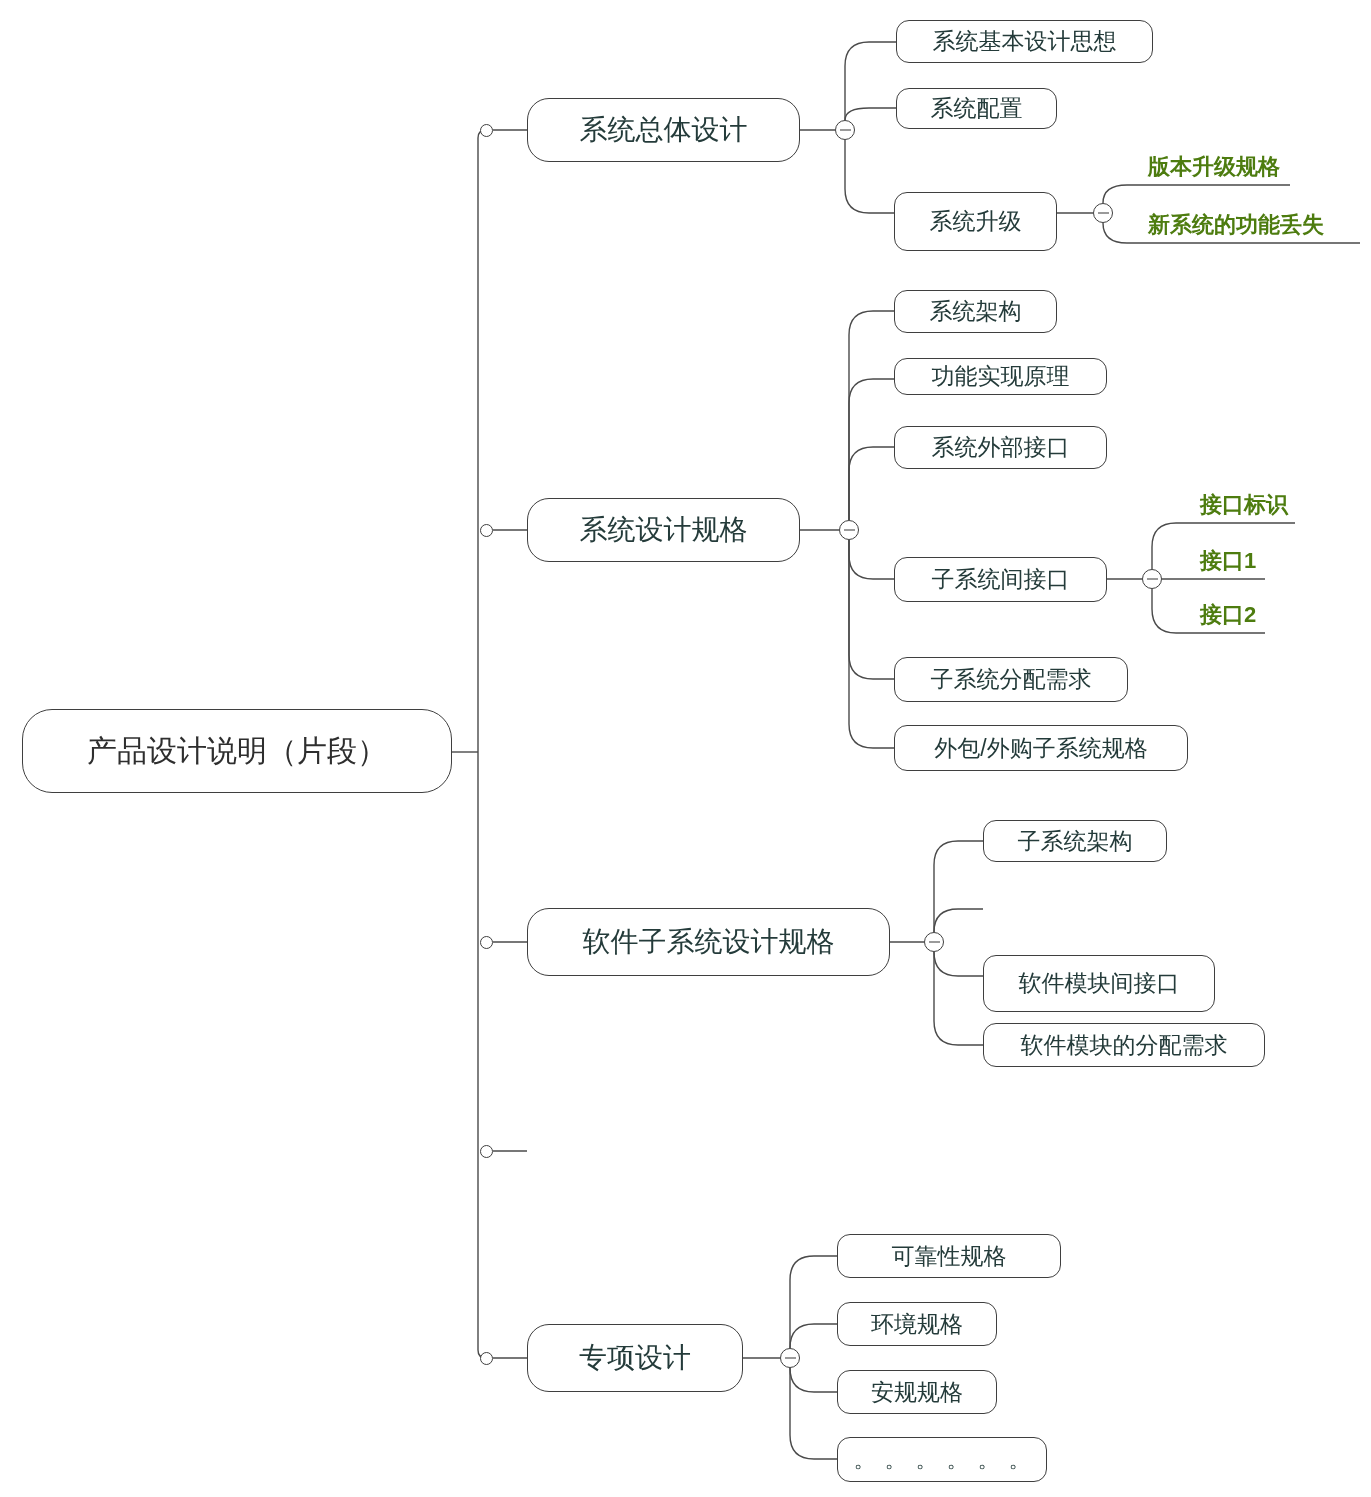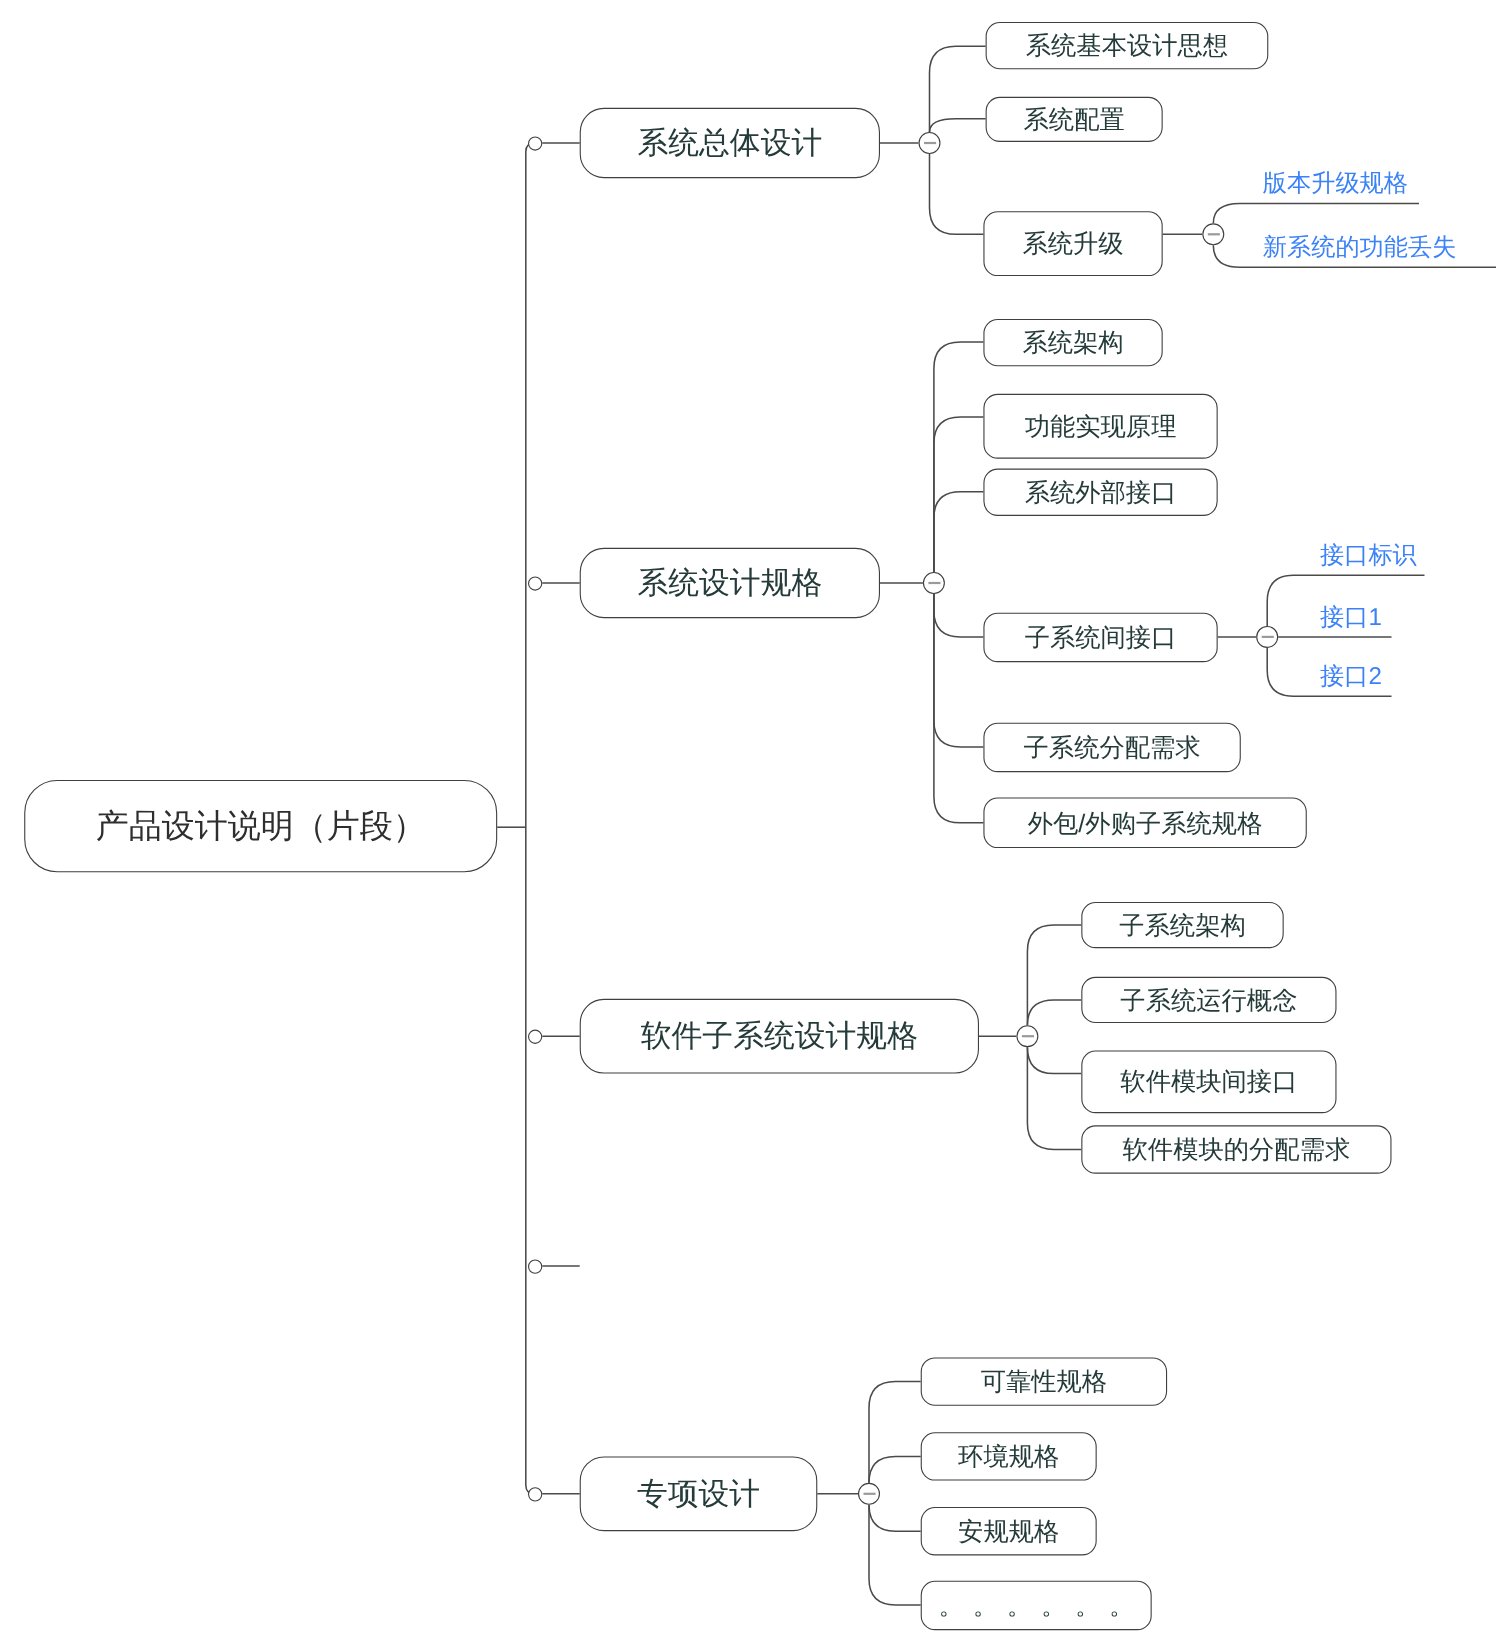--- a/index.html
+++ b/index.html
@@ -5,22 +5,22 @@
   html,body{margin:0;padding:0;background:#fff;}
   #canvas{position:relative;width:1371px;height:1497px;background:#ffffff;overflow:hidden;
           font-family:"Liberation Sans","DejaVu Sans",sans-serif;}
   #wires{position:absolute;left:0;top:0;}
   .node{position:absolute;box-sizing:border-box;background:#fff;border:1.6px solid #3f3f3f;
         display:flex;align-items:center;justify-content:center;color:#243b3a;
         white-space:nowrap;}
   .root{border-radius:30px;font-size:30px;color:#2e2e2e;border-width:1.8px;}
   .main{border-radius:22px;font-size:28px;}
   .sub{border-radius:13px;font-size:23px;}
-  .plain{position:absolute;background:transparent;border:none;font-size:22px;color:#3b82f6;
-         white-space:nowrap;line-height:28px;}
+  .plain{position:absolute;background:transparent;border:none;font-size:22px;color:#4d7c0f;
+         white-space:nowrap;line-height:28px;font-weight:bold;}
   .dots{font-size:22px;letter-spacing:9px;padding-left:9px;color:#243b3a;}
   .collapse{position:absolute;width:20px;height:20px;border-radius:50%;
             border:1.4px solid #3f3f3f;background:#fff;box-sizing:border-box;
             display:flex;align-items:center;justify-content:center;cursor:pointer;}
   .collapse i{display:block;width:11px;height:2px;background:#9a9a9a;}
   .joint{position:absolute;width:13px;height:13px;border-radius:50%;box-sizing:border-box;
          border:1.4px solid #3f3f3f;background:#fff;}
 </style>
 </head>
 <body>
@@ -86,31 +86,30 @@
   <div class="node main" style="left:527px;top:908px;width:363px;height:68px">软件子系统设计规格</div>
   <div class="node main" style="left:527px;top:1324px;width:216px;height:68px">专项设计</div>
 
   <div class="node sub" style="left:896px;top:20px;width:257px;height:43px">系统基本设计思想</div>
   <div class="node sub" style="left:896px;top:88px;width:161px;height:41px">系统配置</div>
   <div class="node sub" style="left:894px;top:192px;width:163px;height:59px">系统升级</div>
   <div class="plain" style="left:1148px;top:153px">版本升级规格</div>
   <div class="plain" style="left:1148px;top:211px">新系统的功能丢失</div>
 
   <div class="node sub" style="left:894px;top:290px;width:163px;height:43px">系统架构</div>
-  <div class="node sub" style="left:894px;top:358px;width:213px;height:59px">功能实现原理</div>
+  <div class="node sub" style="left:894px;top:358px;width:213px;height:37px">功能实现原理</div>
   <div class="node sub" style="left:894px;top:426px;width:213px;height:43px">系统外部接口</div>
   <div class="node sub" style="left:894px;top:557px;width:213px;height:45px">子系统间接口</div>
   <div class="plain" style="left:1200px;top:491px">接口标识</div>
   <div class="plain" style="left:1200px;top:547px">接口1</div>
   <div class="plain" style="left:1200px;top:601px">接口2</div>
   <div class="node sub" style="left:894px;top:657px;width:234px;height:45px">子系统分配需求</div>
   <div class="node sub" style="left:894px;top:725px;width:294px;height:46px">外包/外购子系统规格</div>
 
   <div class="node sub" style="left:983px;top:820px;width:184px;height:42px">子系统架构</div>
-  <div class="node sub" style="left:983px;top:888px;width:232px;height:42px">子系统运行概念</div>
   <div class="node sub" style="left:983px;top:955px;width:232px;height:57px">软件模块间接口</div>
   <div class="node sub" style="left:983px;top:1023px;width:282px;height:44px">软件模块的分配需求</div>
 
   <div class="node sub" style="left:837px;top:1234px;width:224px;height:44px">可靠性规格</div>
   <div class="node sub" style="left:837px;top:1302px;width:160px;height:44px">环境规格</div>
   <div class="node sub" style="left:837px;top:1370px;width:160px;height:44px">安规规格</div>
   <div class="node sub dots" style="left:837px;top:1437px;width:210px;height:45px">。。。。。。</div>
 
   <div class="collapse" style="left:835px;top:120px">
       <i></i>

